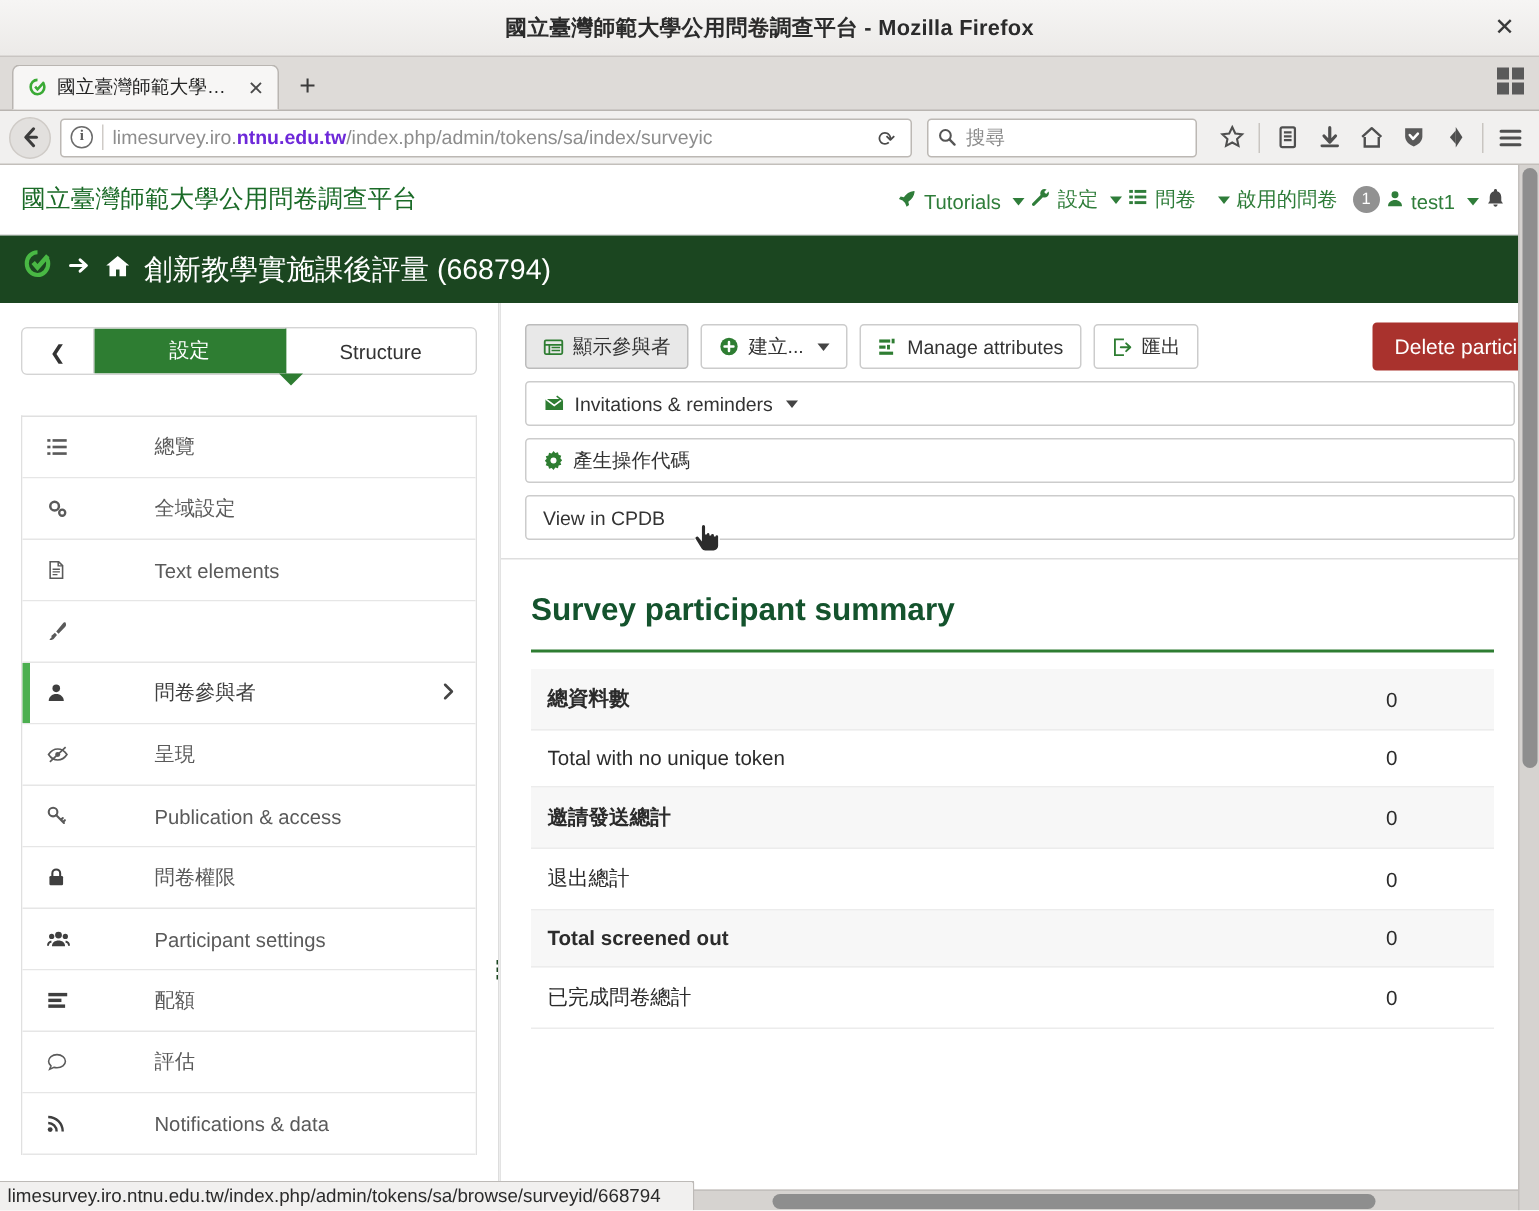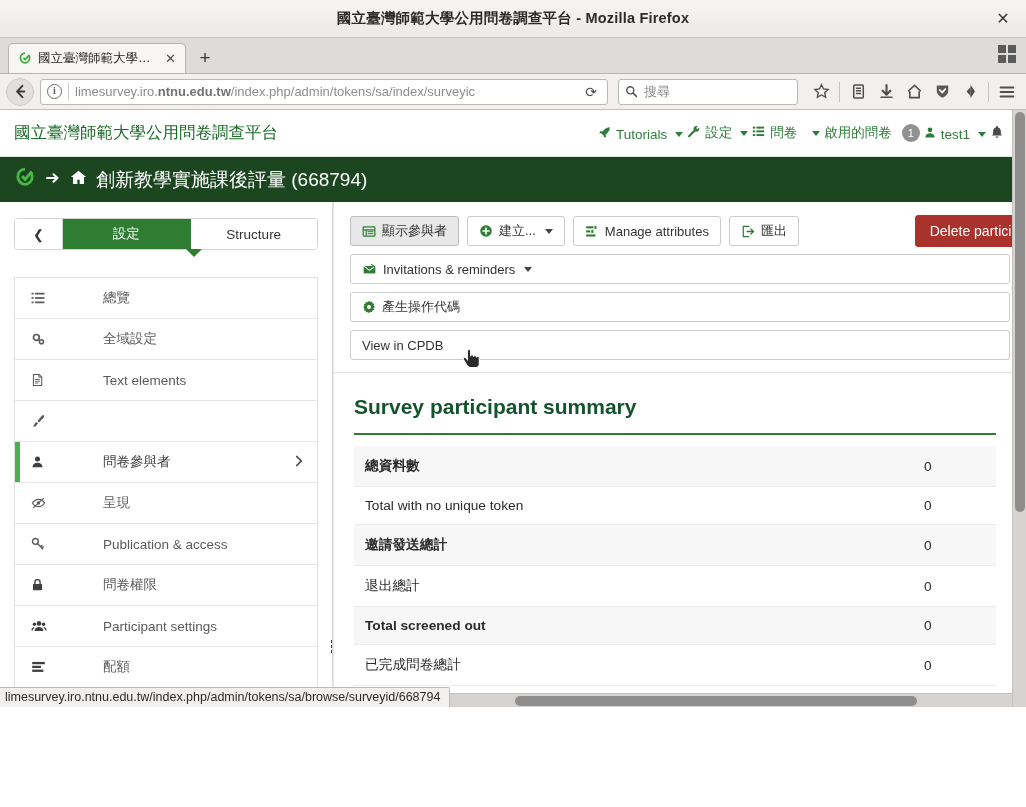--- a/index.html
+++ b/index.html
@@ -6,21 +6,21 @@
   html, body {
     margin: 0; padding: 0;
     width: 1026px; height: 807px;
     overflow: hidden;
     font-family: "Liberation Sans", sans-serif;
     background: #ffffff;
   }
 
   
   #window {
-    width: 1026px; height: 707px;
+    width: 1026px; height: 807px;
     position: relative;
     background: #f1f0ef;
     display: flex; flex-direction: column;
   }
 
   .titlebar {
     height: 38px;
     background: linear-gradient(#f6f5f4, #eceae8);
     border-bottom: 1px solid #c9c5c2;
     display: flex; align-items: center;
@@ -102,21 +102,21 @@
     width: 15px; height: 15px; border: 1.4px solid #6b6b6b; border-radius: 50%;
     color: #5d5d5d; font-size: 10px; line-height: 12px; text-align: center;
     font-family: "Liberation Serif", serif; font-weight: bold; flex: 0 0 15px;
   }
   .urlbar .sep { width: 1px; height: 17px; background: #cfcbc7; flex: 0 0 1px; }
   .urlbar .urltext {
     flex: 1; font-size: 13px; color: #8d8d8d;
     white-space: nowrap; overflow: hidden;
     min-width: 0;
   }
-  .urlbar .urltext b { color: #737373; font-weight: bold; }
+  .urlbar .urltext b { color: #6d28d9; font-weight: bold; }
   .urlbar .reload {
     flex: 0 0 24px; text-align: center; color: #4a4a4a; font-size: 14px; cursor: pointer;
   }
   .searchbar {
     flex: 0 0 180px; height: 26px; margin-left: 6px;
     background: #ffffff; border: 1px solid #bcb8b4; border-radius: 3px;
     display: flex; align-items: center; gap: 6px; padding: 0 6px;
   }
   .searchbar .ph { font-size: 13px; color: #8b8b8b; }
   .iconrow { display: flex; align-items: center; gap: 2px; margin-left: 6px; }
@@ -291,21 +291,21 @@
     position: absolute; left: 0; right: 14px; bottom: 0; height: 14px;
     background: #d6d3d0; border-top: 1px solid #c3c0bd; z-index: 20;
   }
   .hscroll .thumb {
     position: absolute; top: 2px; height: 10px; left: 515px; width: 402px;
     background: #8e8e8e; border-radius: 5px;
   }
   .statusbar {
     position: absolute; left: 0; bottom: 0; z-index: 40;
     background: #f1f0ef; border: 1px solid #bdbab7; border-left: none; border-bottom: none;
-    padding: 2px 9px 3px 5px; font-size: 12.5px; color: #2b2b2b;
+    padding: 2px 22px 3px 5px; font-size: 12.5px; color: #2b2b2b;
     white-space: nowrap; border-top-right-radius: 2px;
   }
 </style>
 </head>
 <body>
 
 <div id="window">
 
   <div class="titlebar">
     <div class="title">國立臺灣師範大學公用問卷調查平台 - Mozilla Firefox</div>

